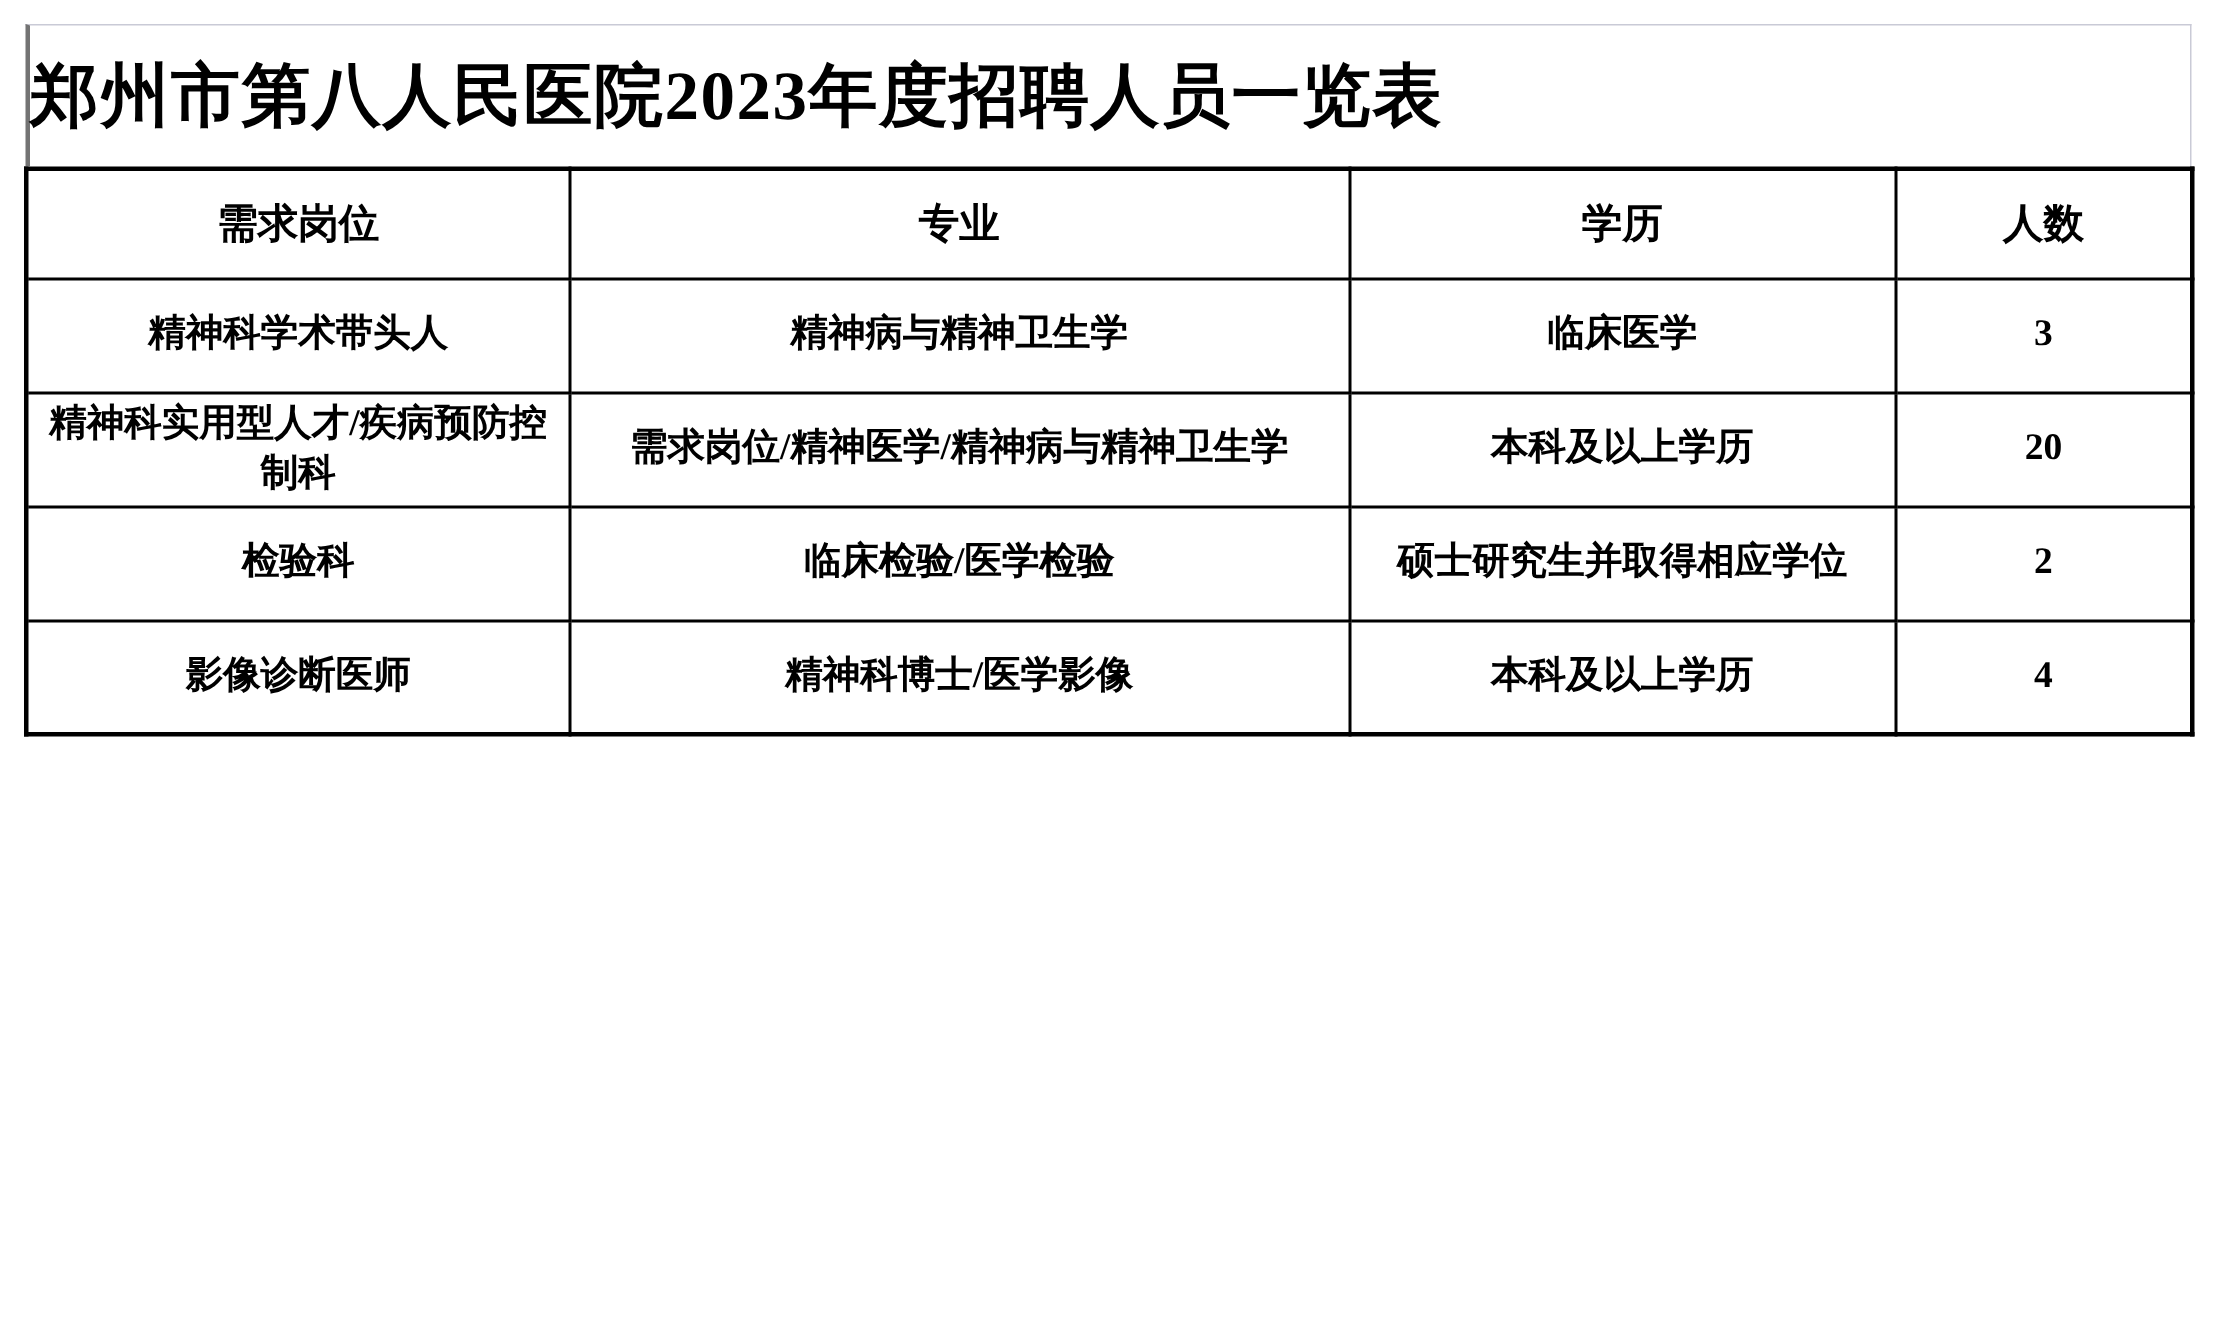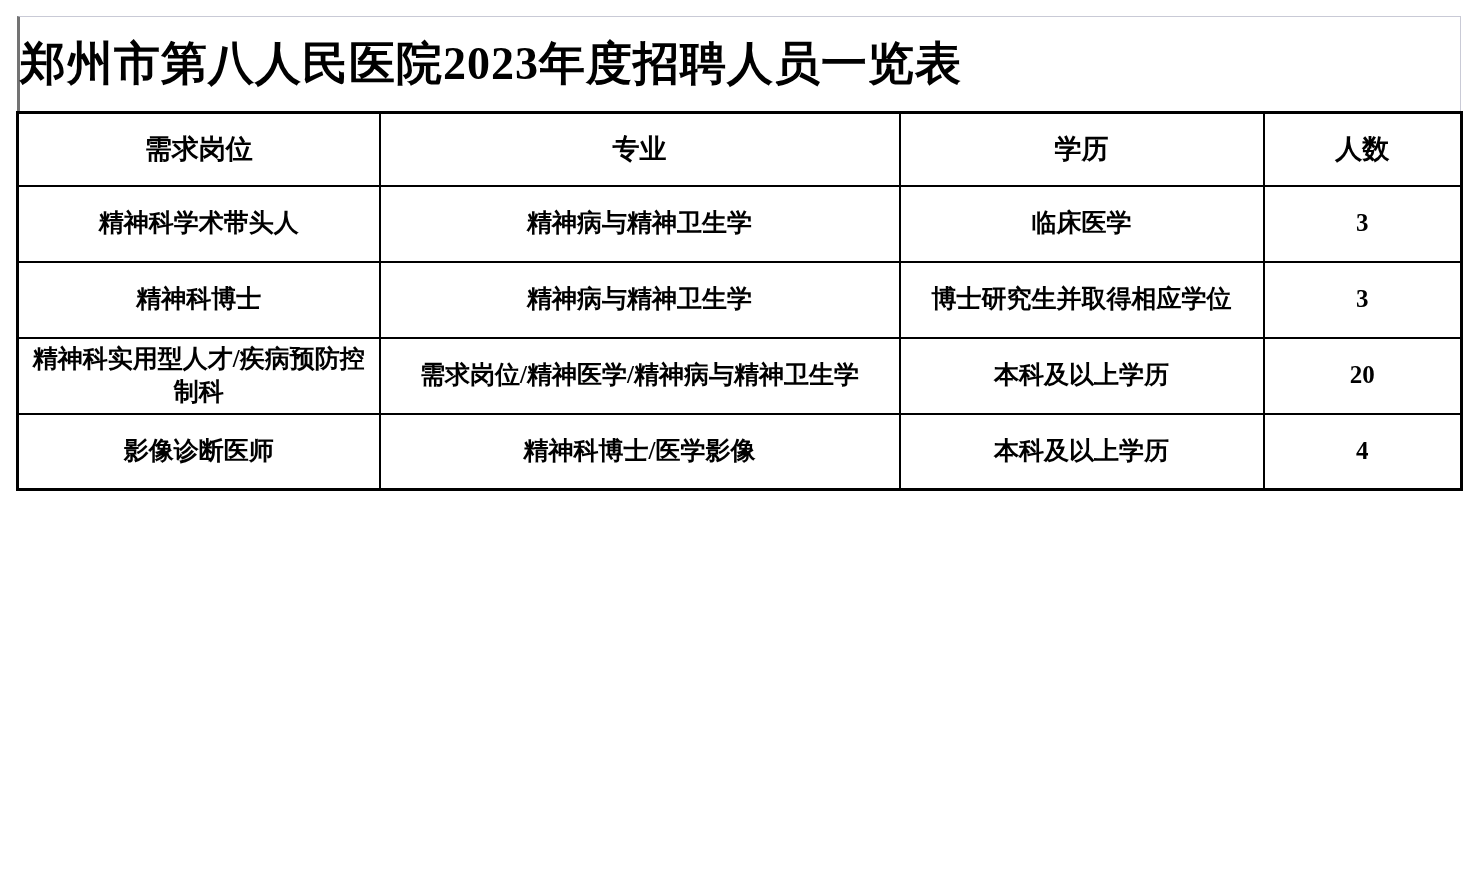--- a/index.html
+++ b/index.html
@@ -100,30 +100,30 @@
         </tr>
       </thead>
       <tbody>
         <tr>
           <td>精神科学术带头人</td>
           <td>精神病与精神卫生学</td>
           <td>临床医学</td>
           <td>3</td>
         </tr>
         <tr>
-          <td>精神科博士</td>
-          <td>精神病与精神卫生学</td>
-          <td>博士研究生并取得相应学位</td>
-          <td>3</td>
-        </tr>
-        <tr>
           <td>精神科实用型人才/疾病预防控制科</td>
           <td>需求岗位/精神医学/精神病与精神卫生学</td>
           <td>本科及以上学历</td>
           <td>20</td>
+        </tr>
+        <tr>
+          <td>检验科</td>
+          <td>临床检验/医学检验</td>
+          <td>硕士研究生并取得相应学位</td>
+          <td>2</td>
         </tr>
         <tr>
           <td>影像诊断医师</td>
           <td>精神科博士/医学影像</td>
           <td>本科及以上学历</td>
           <td>4</td>
         </tr>
       </tbody>
     </table>
 

